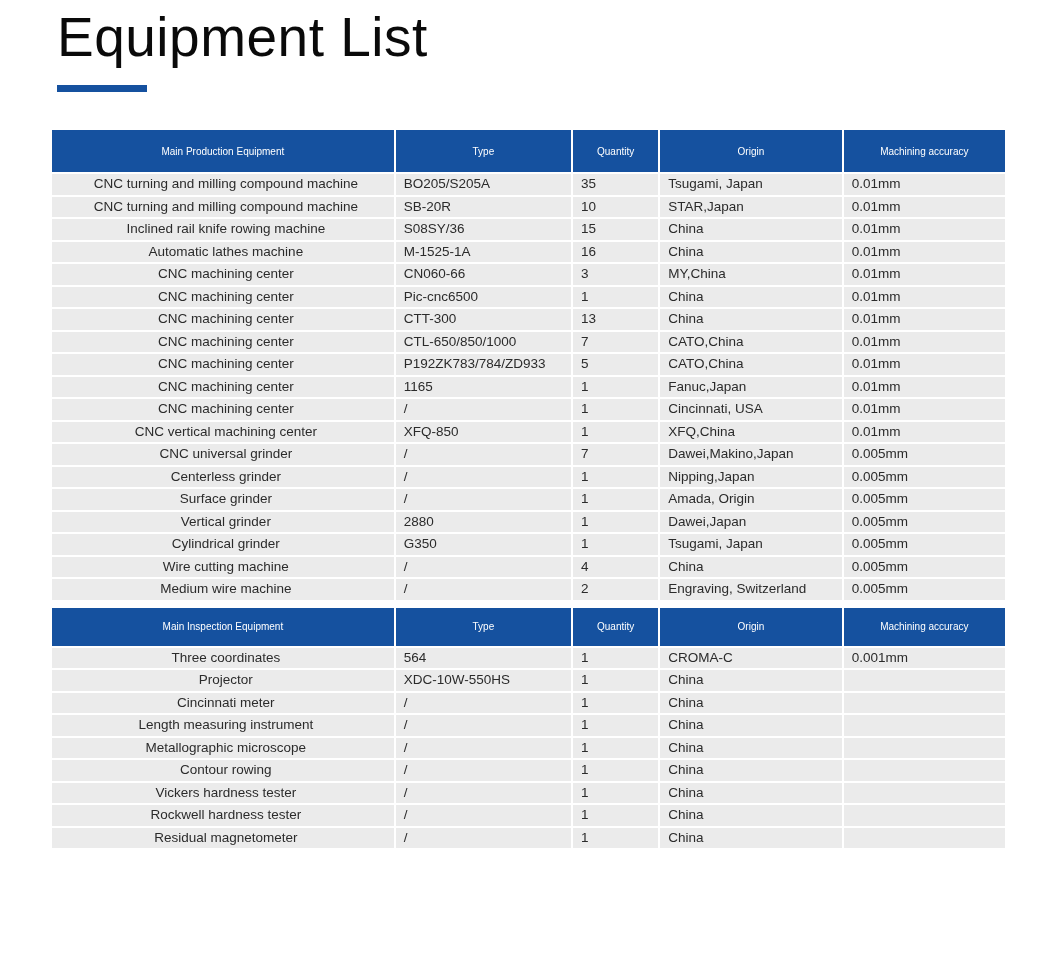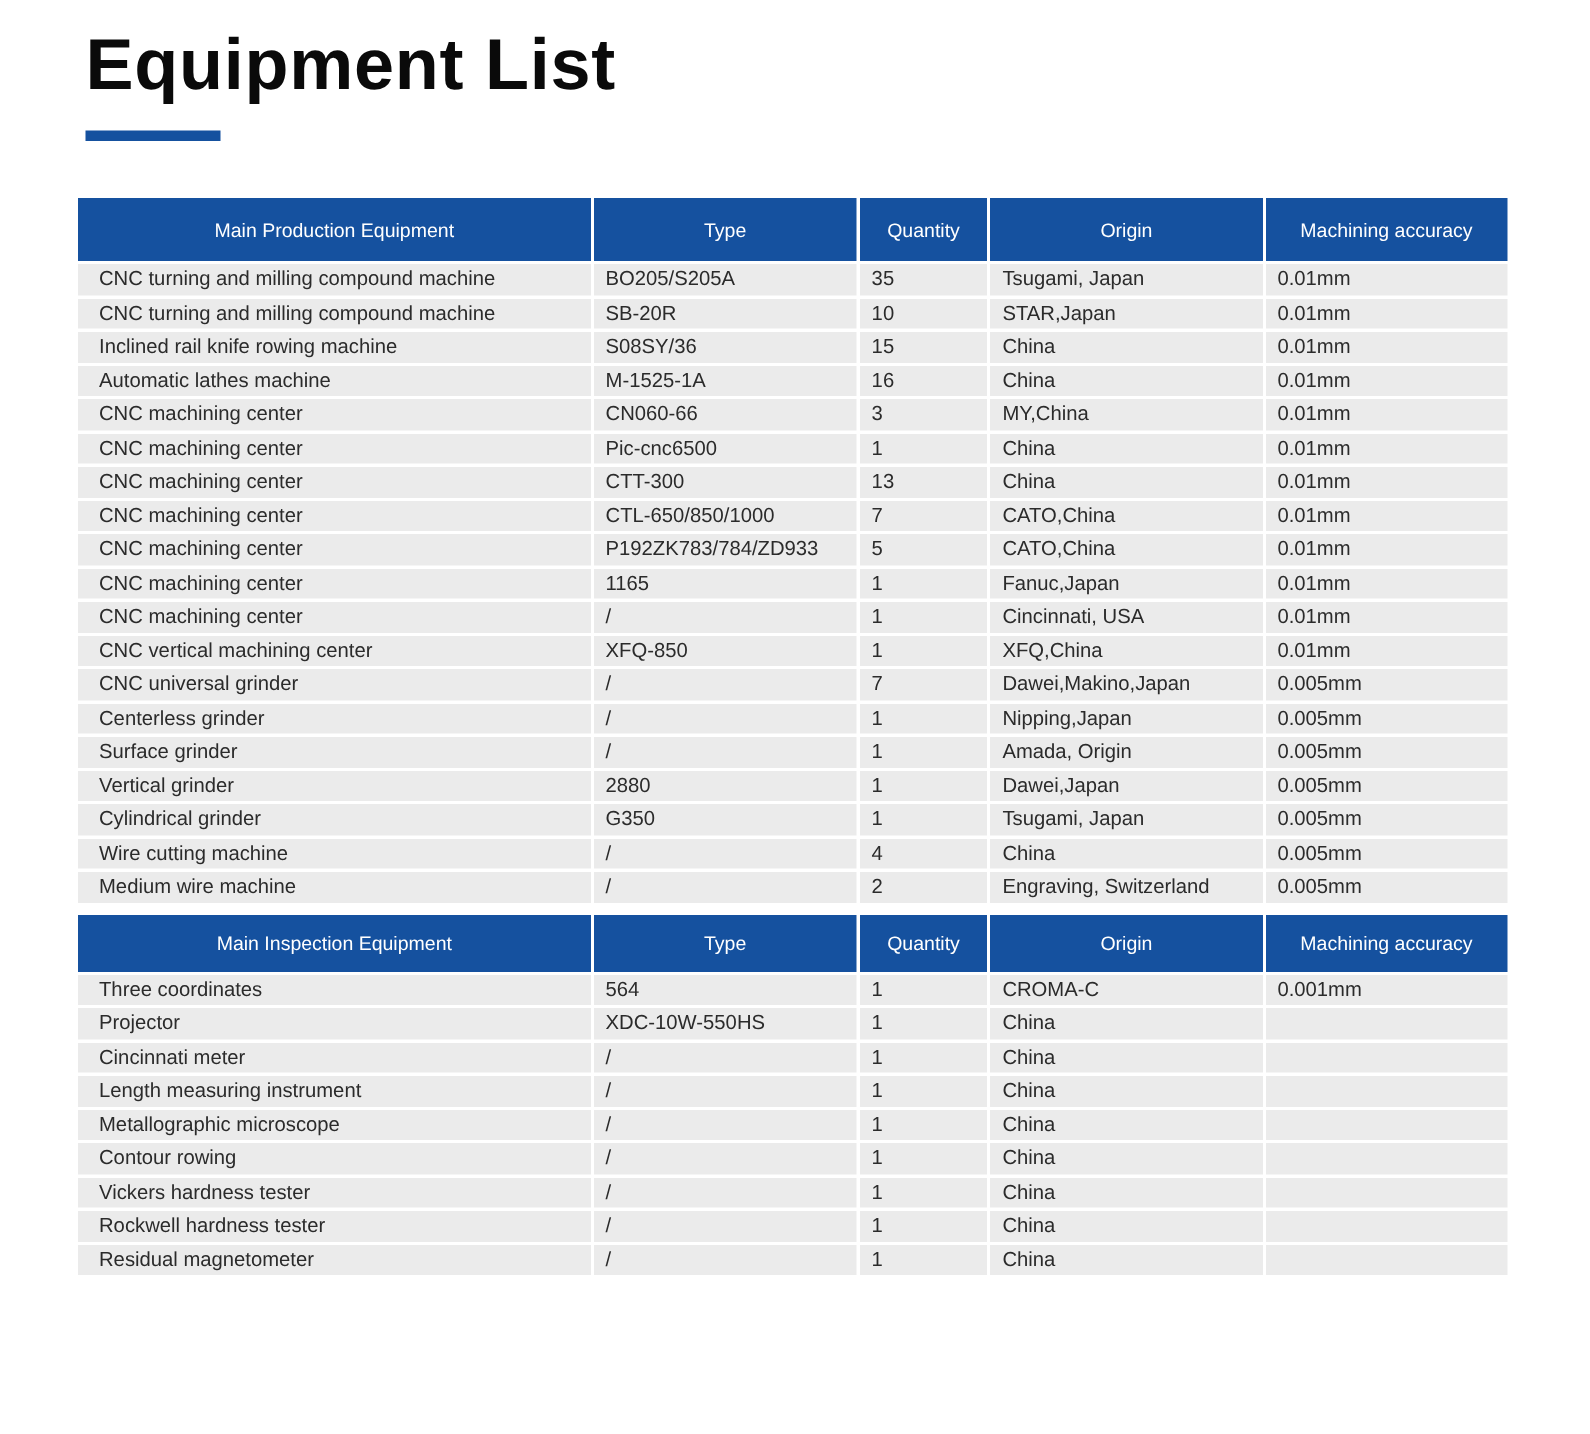--- a/index.html
+++ b/index.html
@@ -6,55 +6,55 @@
   * { box-sizing: border-box; }
   html, body { margin:0; padding:0; }
   body {
     width:1060px; height:956px; background:#ffffff;
     font-family:"Liberation Sans","DejaVu Sans",sans-serif;
     overflow:hidden;
   }
   .page { position:relative; width:1060px; height:956px; }
 
   .page-title {
-    margin:16px 0 0 57px;
-    font-size:48px; font-weight:700; color:#0a0a0a;
+    margin:6px 0 0 57px;
+    font-size:55px; font-weight:400; color:#0a0a0a;
     letter-spacing:0.5px; line-height:1.15;
   }
   .title-underline {
     width:90px; height:7px; background:var(--accent);
     margin:16px 0 0 57px;
   }
 
   .tables { margin:36px 0 0 50px; width:957px; }
 
   table.equip {
     border-collapse:collapse; table-layout:fixed; width:957px;
   }
   table.equip + table.equip { margin-top:4px; }
 
   table.equip th {
     background:var(--accent); color:#ffffff;
-    font-weight:400; font-size:13px;
+    font-weight:400; font-size:10px;
     text-align:center; vertical-align:middle;
     border:2px solid #ffffff;
     height:44px; padding:0 4px;
     overflow:hidden; white-space:nowrap;
   }
   table.equip.inspection th { height:40px; }
 
   table.equip td {
     background:var(--row-bg); color:var(--cell-text);
     font-size:13.5px; line-height:1.1;
     border:2px solid #ffffff;
     height:22.5px; padding:1px 8px;
     vertical-align:middle; text-align:left;
     overflow:hidden; white-space:nowrap;
   }
-  table.equip td:first-child { padding-left:14px; }
+  table.equip td:first-child { padding-left:14px;text-align:center; }
 </style>
 </head>
 <body>
 
 <div class="page">
 
   <h1 class="page-title">Equipment List</h1>
 
   <div class="title-underline"></div>
 

